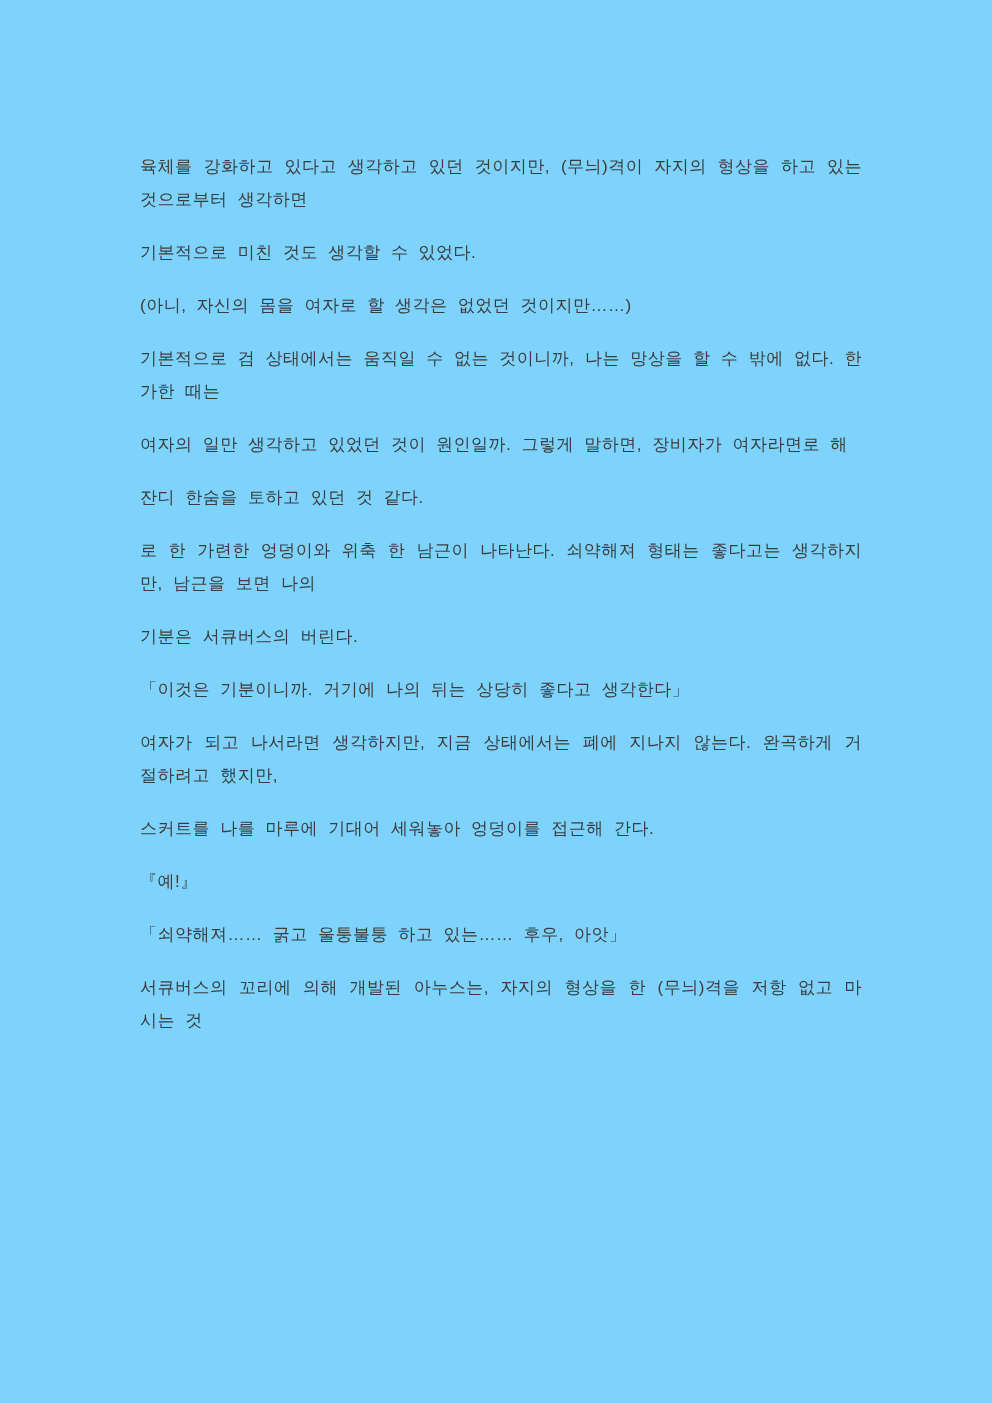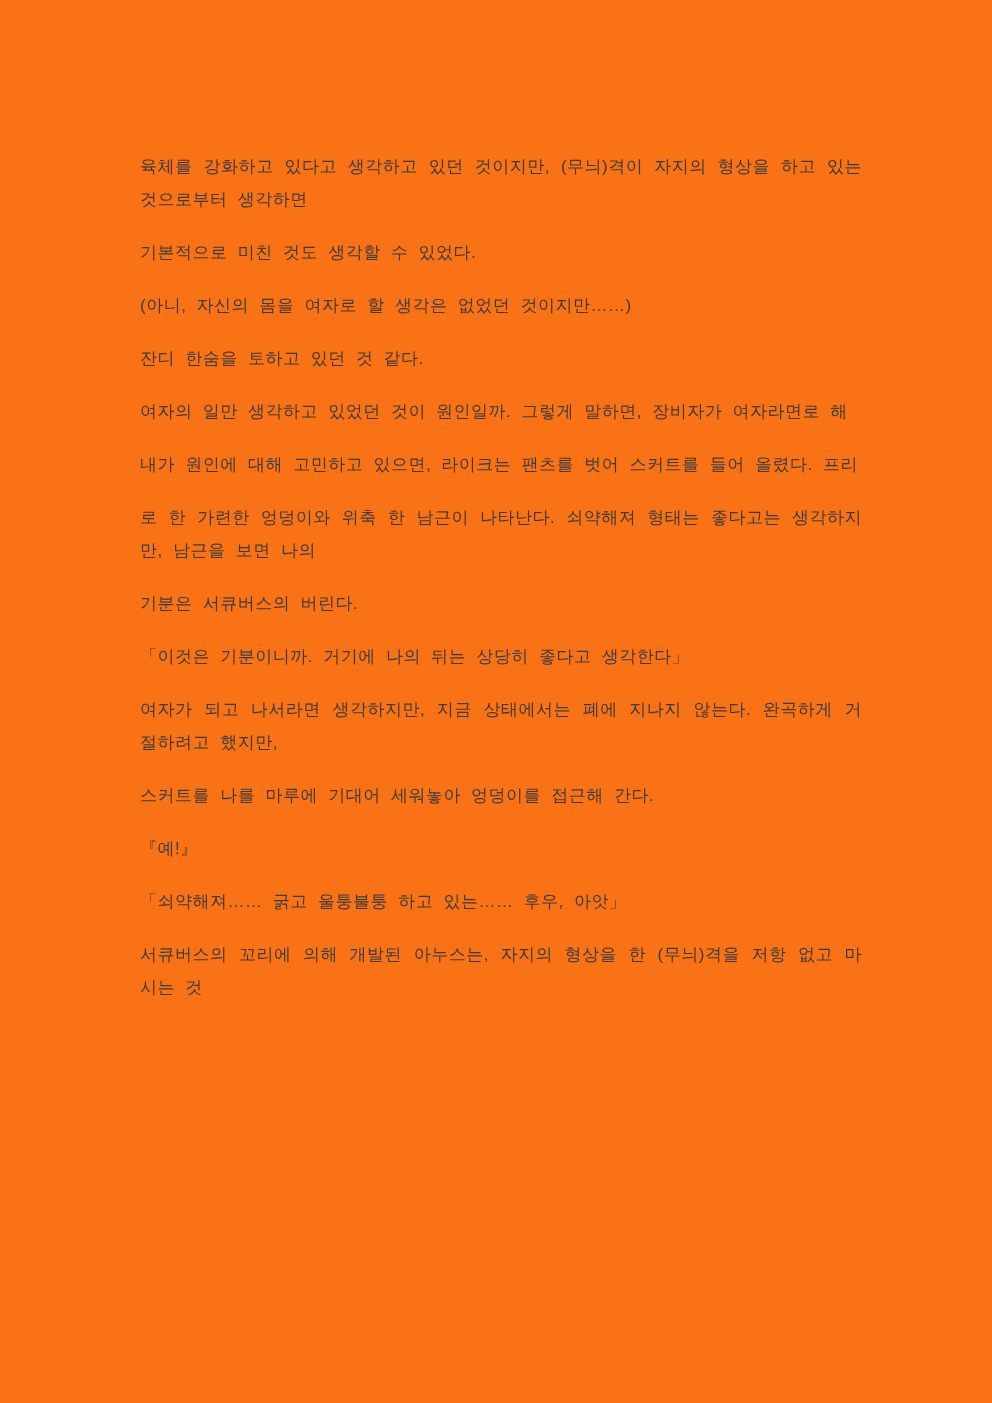--- a/index.html
+++ b/index.html
@@ -11,44 +11,44 @@
     width: 992px;
     height: 1403px;
     overflow: hidden;
     font-family: "Liberation Sans", sans-serif;
   }
   .doc-page {
     box-sizing: border-box;
     width: 992px;
     height: 1403px;
     padding: 150px 130px 60px 140px;
-    background: #f97316;
+    background: #7dd3fc;
   }
   .doc-page p {
     margin: 0 0 20px 0;
     font-size: 17px;
     line-height: 33px;
     color: #3c3c3c;
     text-align: justify;
     text-justify: inter-character;
     word-break: break-all;
     word-spacing: 5px;
     letter-spacing: 0.5px;
   }
 </style>
 </head>
 <body>
 
 <main class="doc-page">
   <p>육체를 강화하고 있다고 생각하고 있던 것이지만, (무늬)격이 자지의 형상을 하고 있는 것으로부터 생각하면</p>
   <p>기본적으로 미친 것도 생각할 수 있었다.</p>
   <p>(아니, 자신의 몸을 여자로 할 생각은 없었던 것이지만……)</p>
+  <p>기본적으로 검 상태에서는 움직일 수 없는 것이니까, 나는 망상을 할 수 밖에 없다. 한가한 때는</p>
+  <p>여자의 일만 생각하고 있었던 것이 원인일까. 그렇게 말하면, 장비자가 여자라면로 해</p>
   <p>잔디 한숨을 토하고 있던 것 같다.</p>
-  <p>여자의 일만 생각하고 있었던 것이 원인일까. 그렇게 말하면, 장비자가 여자라면로 해</p>
-  <p>내가 원인에 대해 고민하고 있으면, 라이크는 팬츠를 벗어 스커트를 들어 올렸다. 프리</p>
   <p>로 한 가련한 엉덩이와 위축 한 남근이 나타난다. 쇠약해져 형태는 좋다고는 생각하지만, 남근을 보면 나의</p>
   <p>기분은 서큐버스의 버린다.</p>
   <p>「이것은 기분이니까. 거기에 나의 뒤는 상당히 좋다고 생각한다」</p>
   <p>여자가 되고 나서라면 생각하지만, 지금 상태에서는 폐에 지나지 않는다. 완곡하게 거절하려고 했지만,</p>
   <p>스커트를 나를 마루에 기대어 세워놓아 엉덩이를 접근해 간다.</p>
   <p>『예!』</p>
   <p>「쇠약해져…… 굵고 울퉁불퉁 하고 있는…… 후우, 아앗」</p>
   <p>서큐버스의 꼬리에 의해 개발된 아누스는, 자지의 형상을 한 (무늬)격을 저항 없고 마시는 것</p>
 </main>
 

